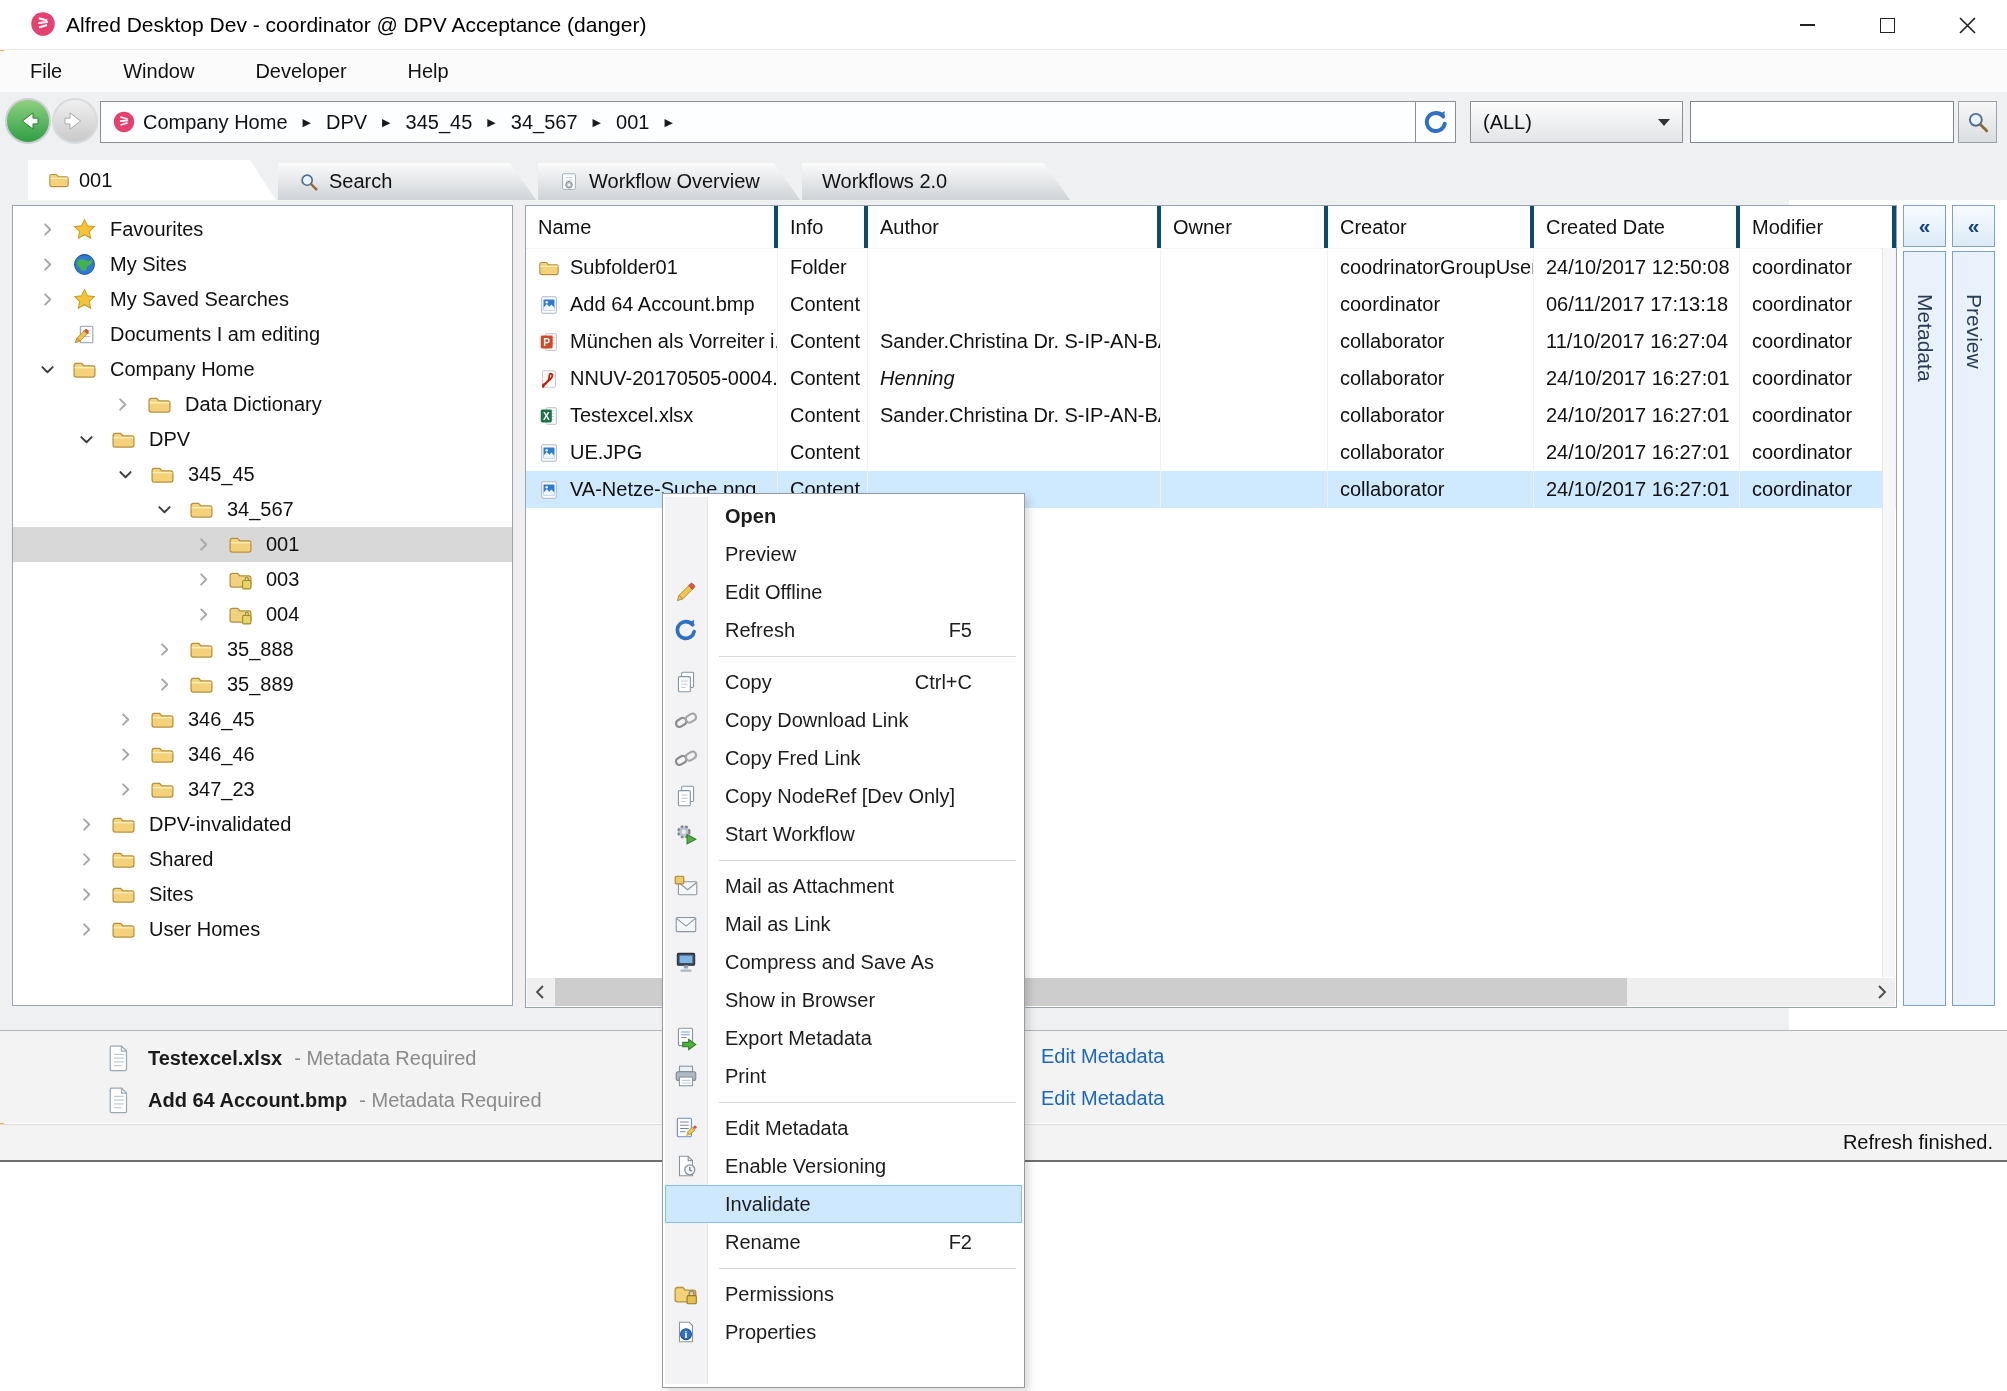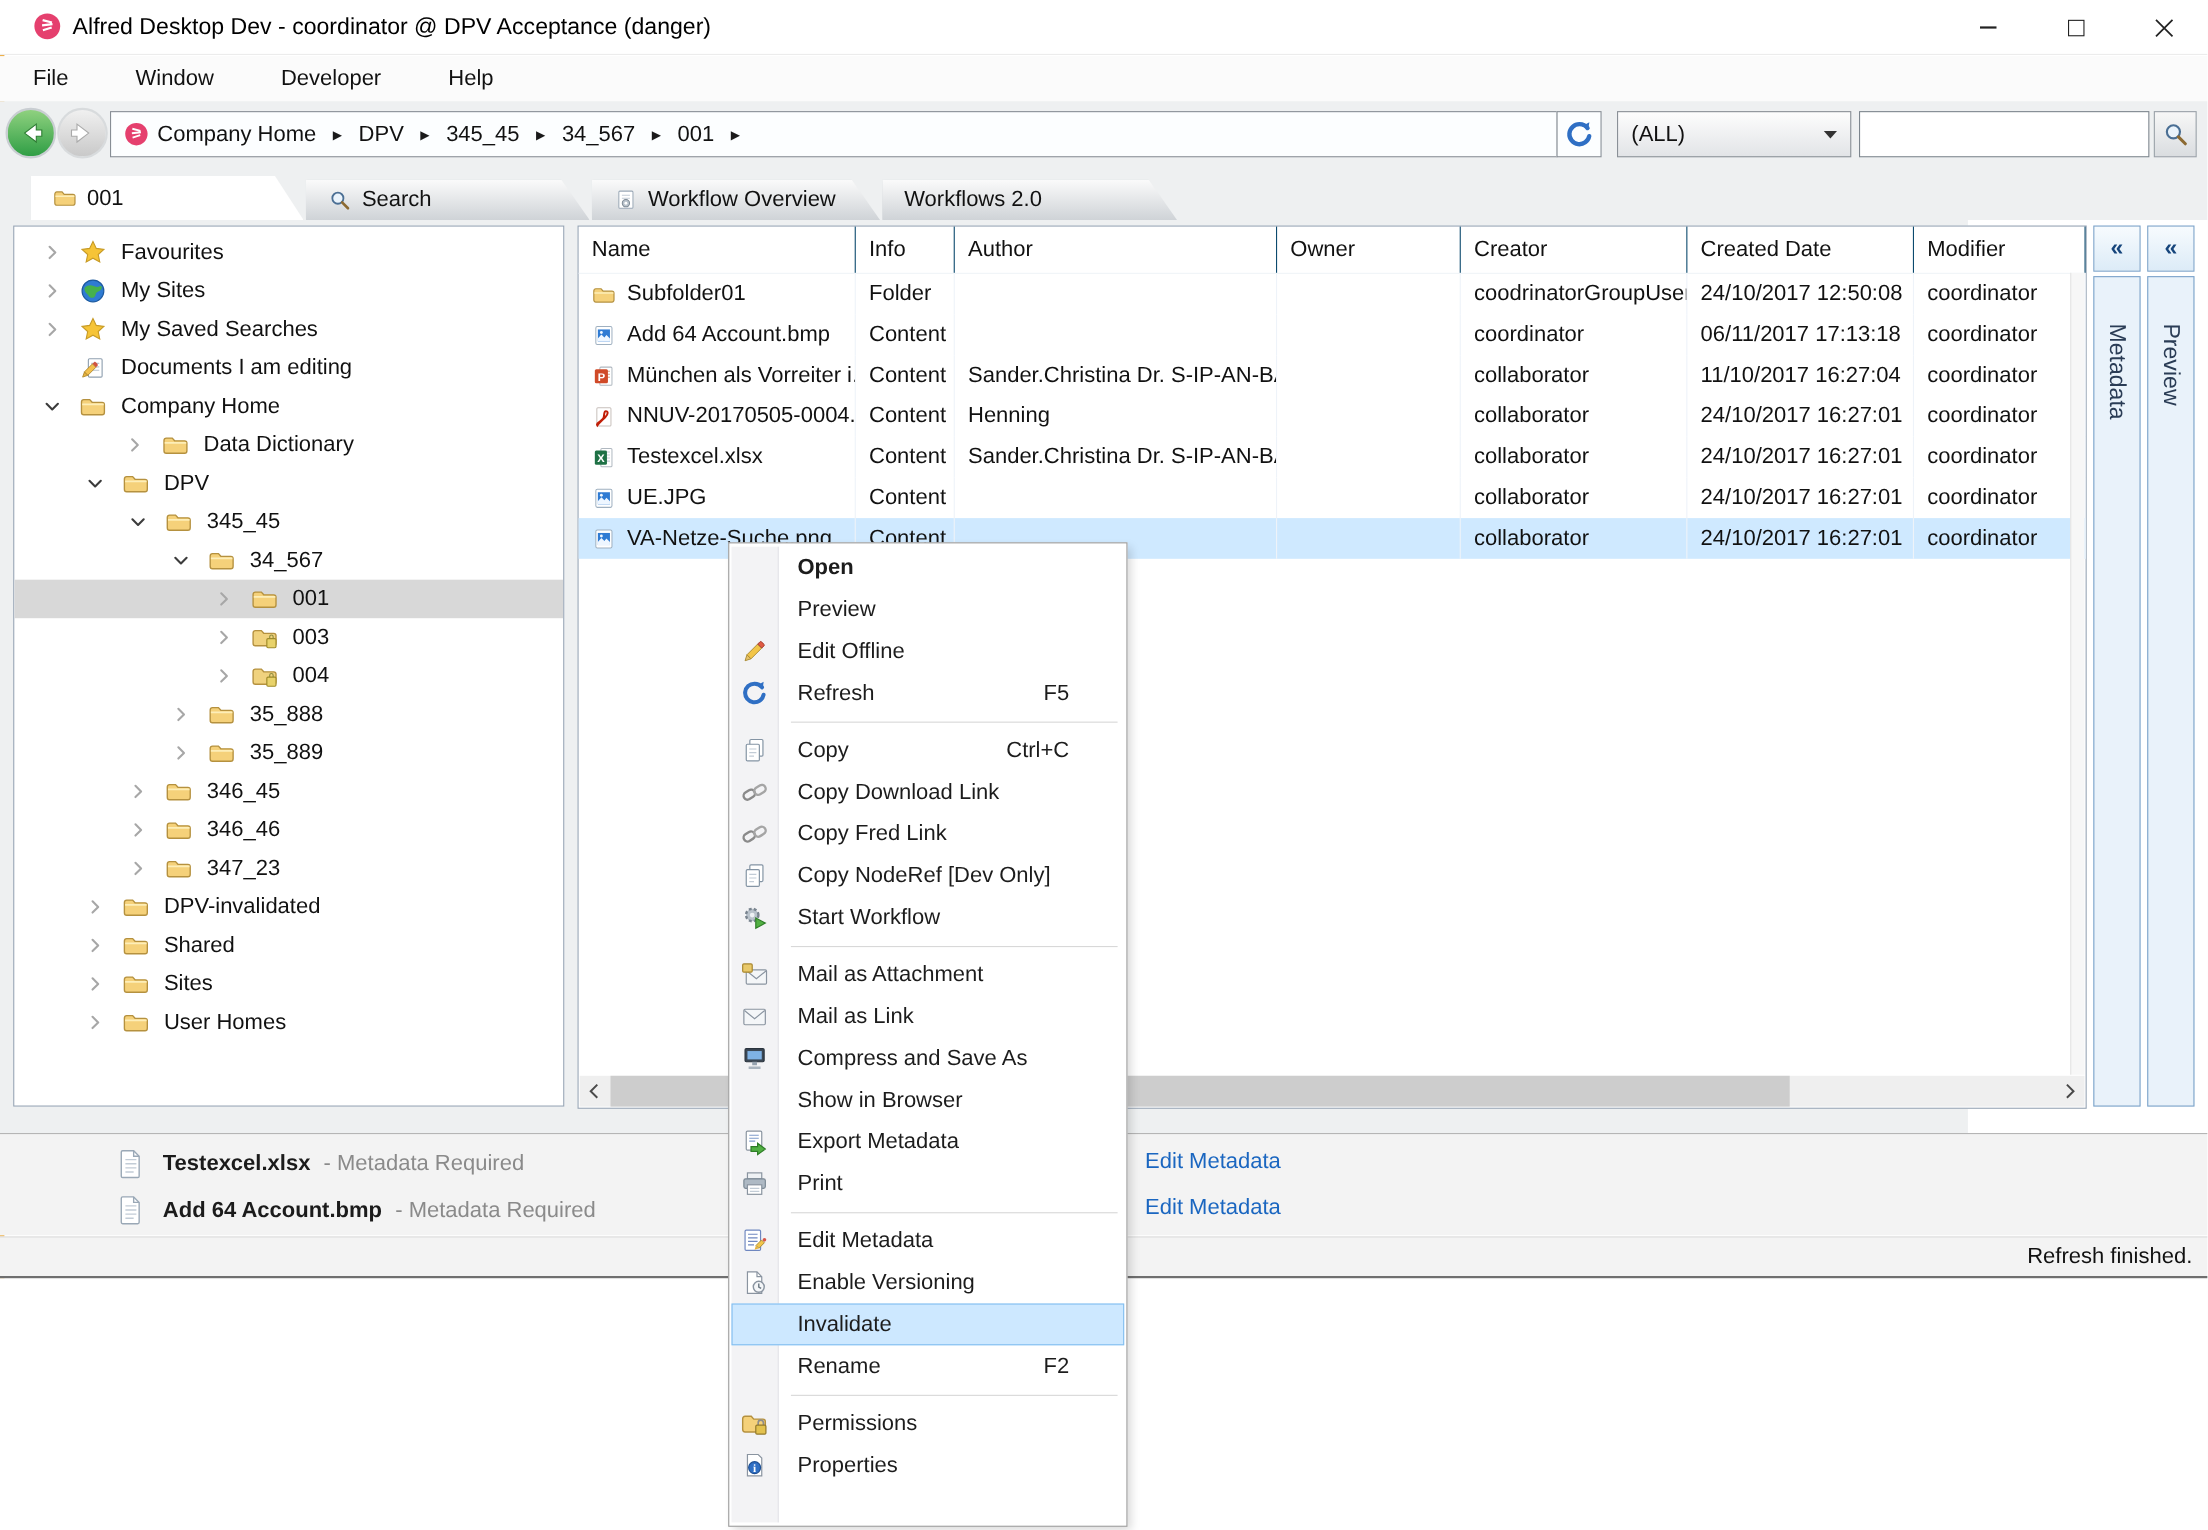--- a/index.html
+++ b/index.html
@@ -43,21 +43,21 @@
   
   .main{position:absolute;left:0;top:200px;width:1789px;height:830px;background:#eef0f1;}
   .tree{position:absolute;left:12px;top:5px;width:501px;height:801px;background:#fff;border:1px solid #96a4b4;box-sizing:border-box;padding-top:6px;overflow:hidden;}
   .tree-row{height:35px;display:flex;align-items:center;white-space:nowrap;}
   .tree-row.selected{background:#d8d8d8;}
   .exp{width:24px;height:24px;display:flex;align-items:center;justify-content:center;flex:none;}
   .tree-ic{margin-left:13px;margin-right:13px;flex:none;}
 
   .grid{position:absolute;left:525px;top:5px;width:1372px;height:803px;background:#fff;border:1px solid #96a4b4;box-sizing:border-box;}
   .gridhead{display:flex;height:42px;border-bottom:1px solid #f0f4f8;}
-  .gh{display:flex;align-items:center;padding-left:12px;box-sizing:border-box;border-right:1px solid #0c4a6e;height:100%;white-space:nowrap;overflow:hidden;}
+  .gh{display:flex;align-items:center;padding-left:12px;box-sizing:border-box;border-right:4px solid #0c4a6e;height:100%;white-space:nowrap;overflow:hidden;}
   .gridrow{display:flex;height:37px;}
   .gridrow.selected{background:#cfe9ff;}
   .gc{display:flex;align-items:center;padding-left:12px;box-sizing:border-box;border-right:1px solid #eef3f9;height:100%;white-space:nowrap;overflow:hidden;}
   .gc .icon{margin-right:10px;flex:none;}
   .vscroll{position:absolute;right:1px;top:42px;bottom:30px;width:12px;background:#f7f7f7;border-left:1px solid #e4e4e4;}
   .hscroll{position:absolute;left:1px;bottom:1px;width:1368px;height:28px;background:#efefef;display:flex;}
   .hs-arrow{width:26px;height:28px;display:flex;align-items:center;justify-content:center;flex:none;}
   .hs-track{flex:1;position:relative;}
   .hs-thumb{position:absolute;left:2px;top:0;height:28px;width:1072px;background:#cdcdcd;}
 
@@ -677,21 +677,21 @@
                 <svg viewBox="0 0 24 24" width="22" height="22">
                   <rect x="5" y="3" width="14" height="18" rx="1" fill="#fff" stroke="#c8c0bc"></rect>
                   <path d="M5.5 20.5c-1.8-2.6 4.2-4 5.8-6.8s.2-7.4 2.6-7.4 2.6 2.8-.6 6-6 5.6-7.8 8.2z" fill="none" stroke="#c11e07" stroke-width="2"></path>
                 </svg>
               </span>
               <span>NNUV-20170505-0004...</span>
             </div>
             <div class="gc" style="width: 90px;">
               <span>Content</span>
             </div>
-            <div class="gc" style="width: 293px;">
+            <div class="gc" style="width: 293px; font-style: italic;">
               <span>Henning</span>
             </div>
             <div class="gc" style="width: 167px;">
               <span></span>
             </div>
             <div class="gc" style="width: 206px;">
               <span>collaborator</span>
             </div>
             <div class="gc" style="width: 206px;">
               <span>24/10/2017 16:27:01</span>

